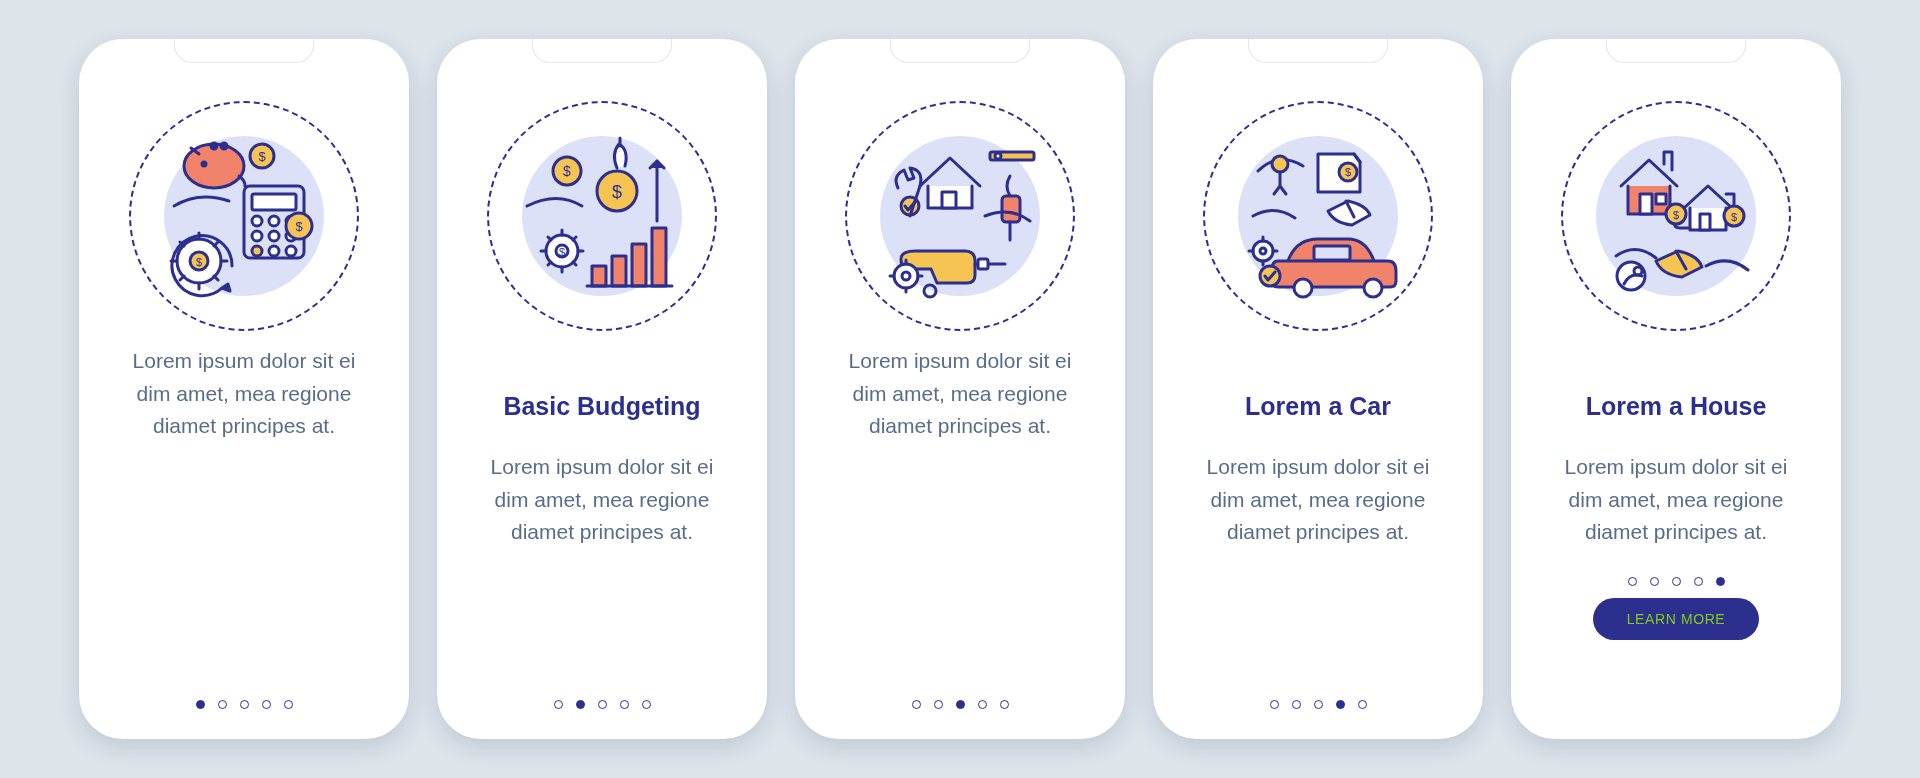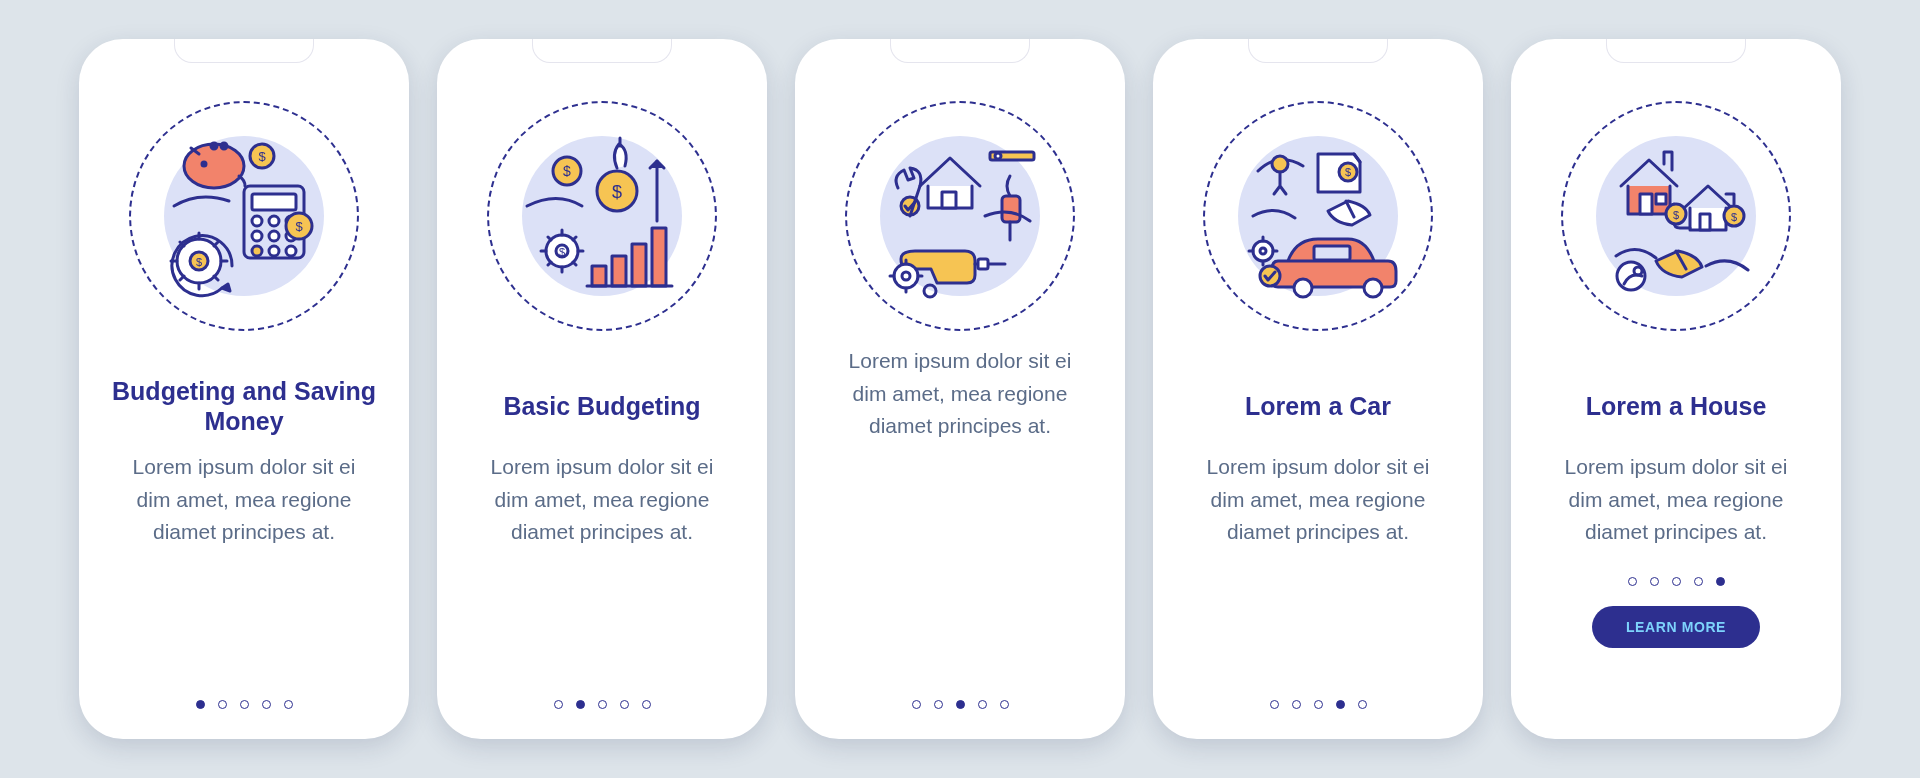--- a/index.html
+++ b/index.html
@@ -91,28 +91,28 @@
   .dot {
     width: 9px;
     height: 9px;
     border-radius: 50%;
     border: 1.5px solid #2d2f8f;
     background: transparent;
   }
   .dot.active { background: #2d2f8f; }
   .cta {
     background: #2d2f8f;
-    color: #7dd3fc;
+    color: #84cc16;
     border: none;
     border-radius: 999px;
-    font-weight: 700;
+    font-weight: 400;
     font-size: 14px;
     letter-spacing: 0.6px;
     padding: 13px 34px;
-    margin-top: 20px;
+    margin-top: 12px;
     cursor: pointer;
   }
   .phone.has-cta .dots { margin-bottom: 0; margin-top: 28px; }
 </style>
 </head>
 <body>
 
 <div class="phone">
   <div class="notch"></div>
   <div class="illus-wrap">
@@ -144,21 +144,20 @@
         <text x="155" y="115" font-size="13" text-anchor="middle" fill="#2d2f8f" stroke="none">$</text>
         <circle cx="55" cy="145" r="22" fill="#fff"></circle>
         <circle cx="55" cy="145" r="9" fill="#f6c453"></circle>
         <text x="55" y="150" font-size="11" text-anchor="middle" fill="#2d2f8f" stroke="none">$</text>
         <path d="M55 123 l0 -6 M55 167 l0 6 M33 145 l-6 0 M77 145 l6 0 M40 130 l-4 -4 M70 130 l4 -4 M40 160 l-4 4 M70 160 l4 4"></path>
         <path d="M88 150 a30 30 0 1 0 -10 22"></path>
         <path d="M78 172 l6 -4 l2 7 z" fill="#2d2f8f"></path>
       </g>
     </svg>
   </div>
-  <h2 class="title">Budgeting and Saving Money</h2>
   <p class="body">Lorem ipsum dolor sit ei dim amet, mea regione diamet principes at.</p>
   <div class="dots">
     <span class="dot active"></span>
     <span class="dot"></span>
     <span class="dot"></span>
     <span class="dot"></span>
     <span class="dot"></span>
   </div>
 </div>
 

